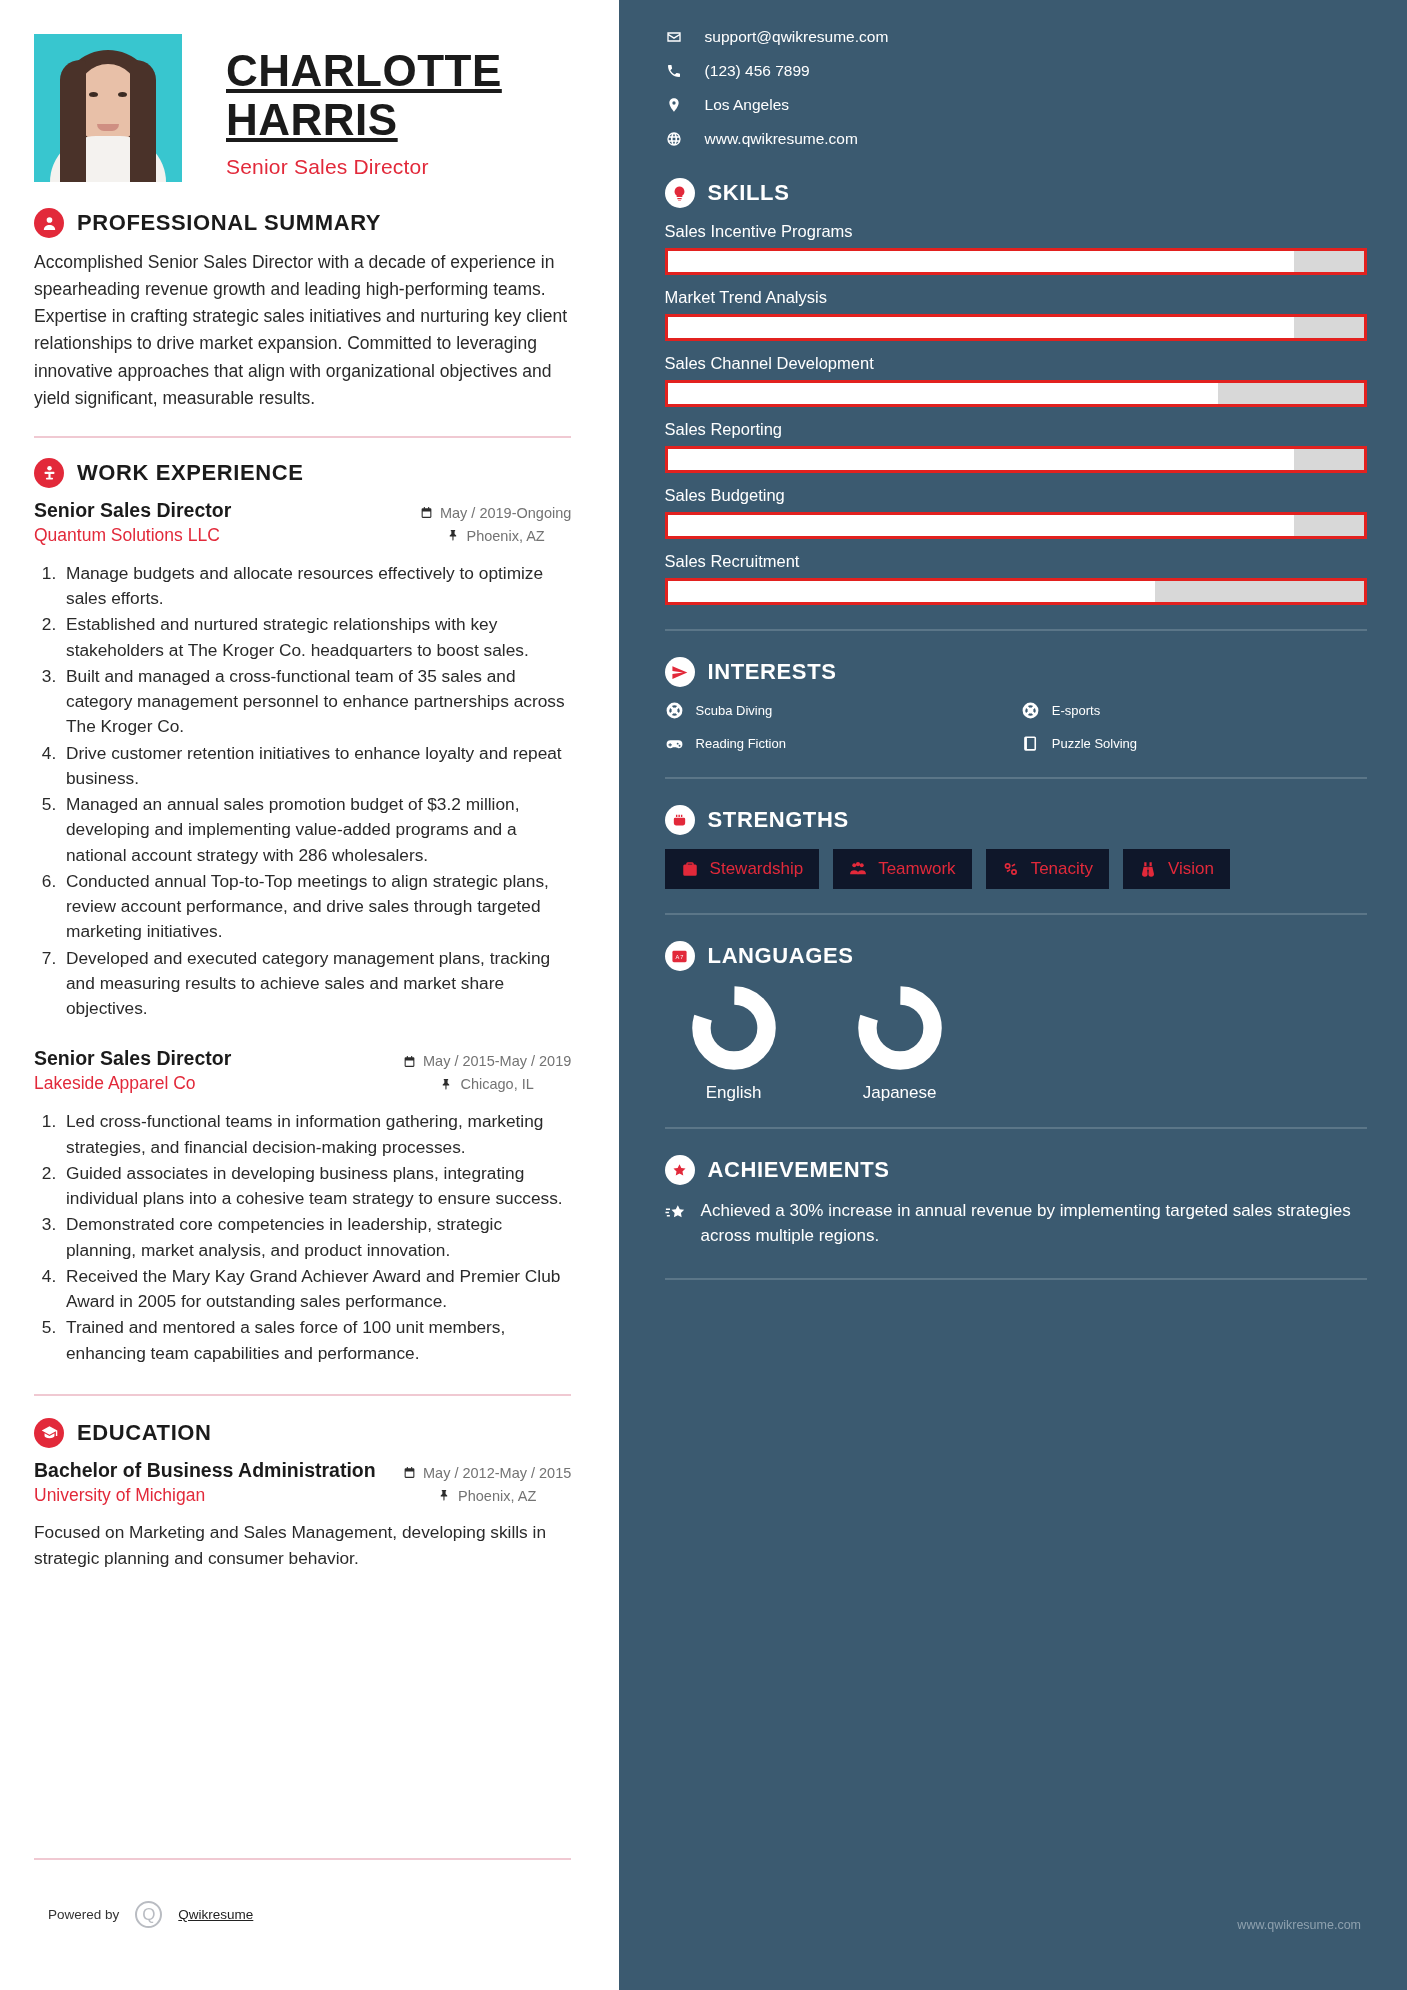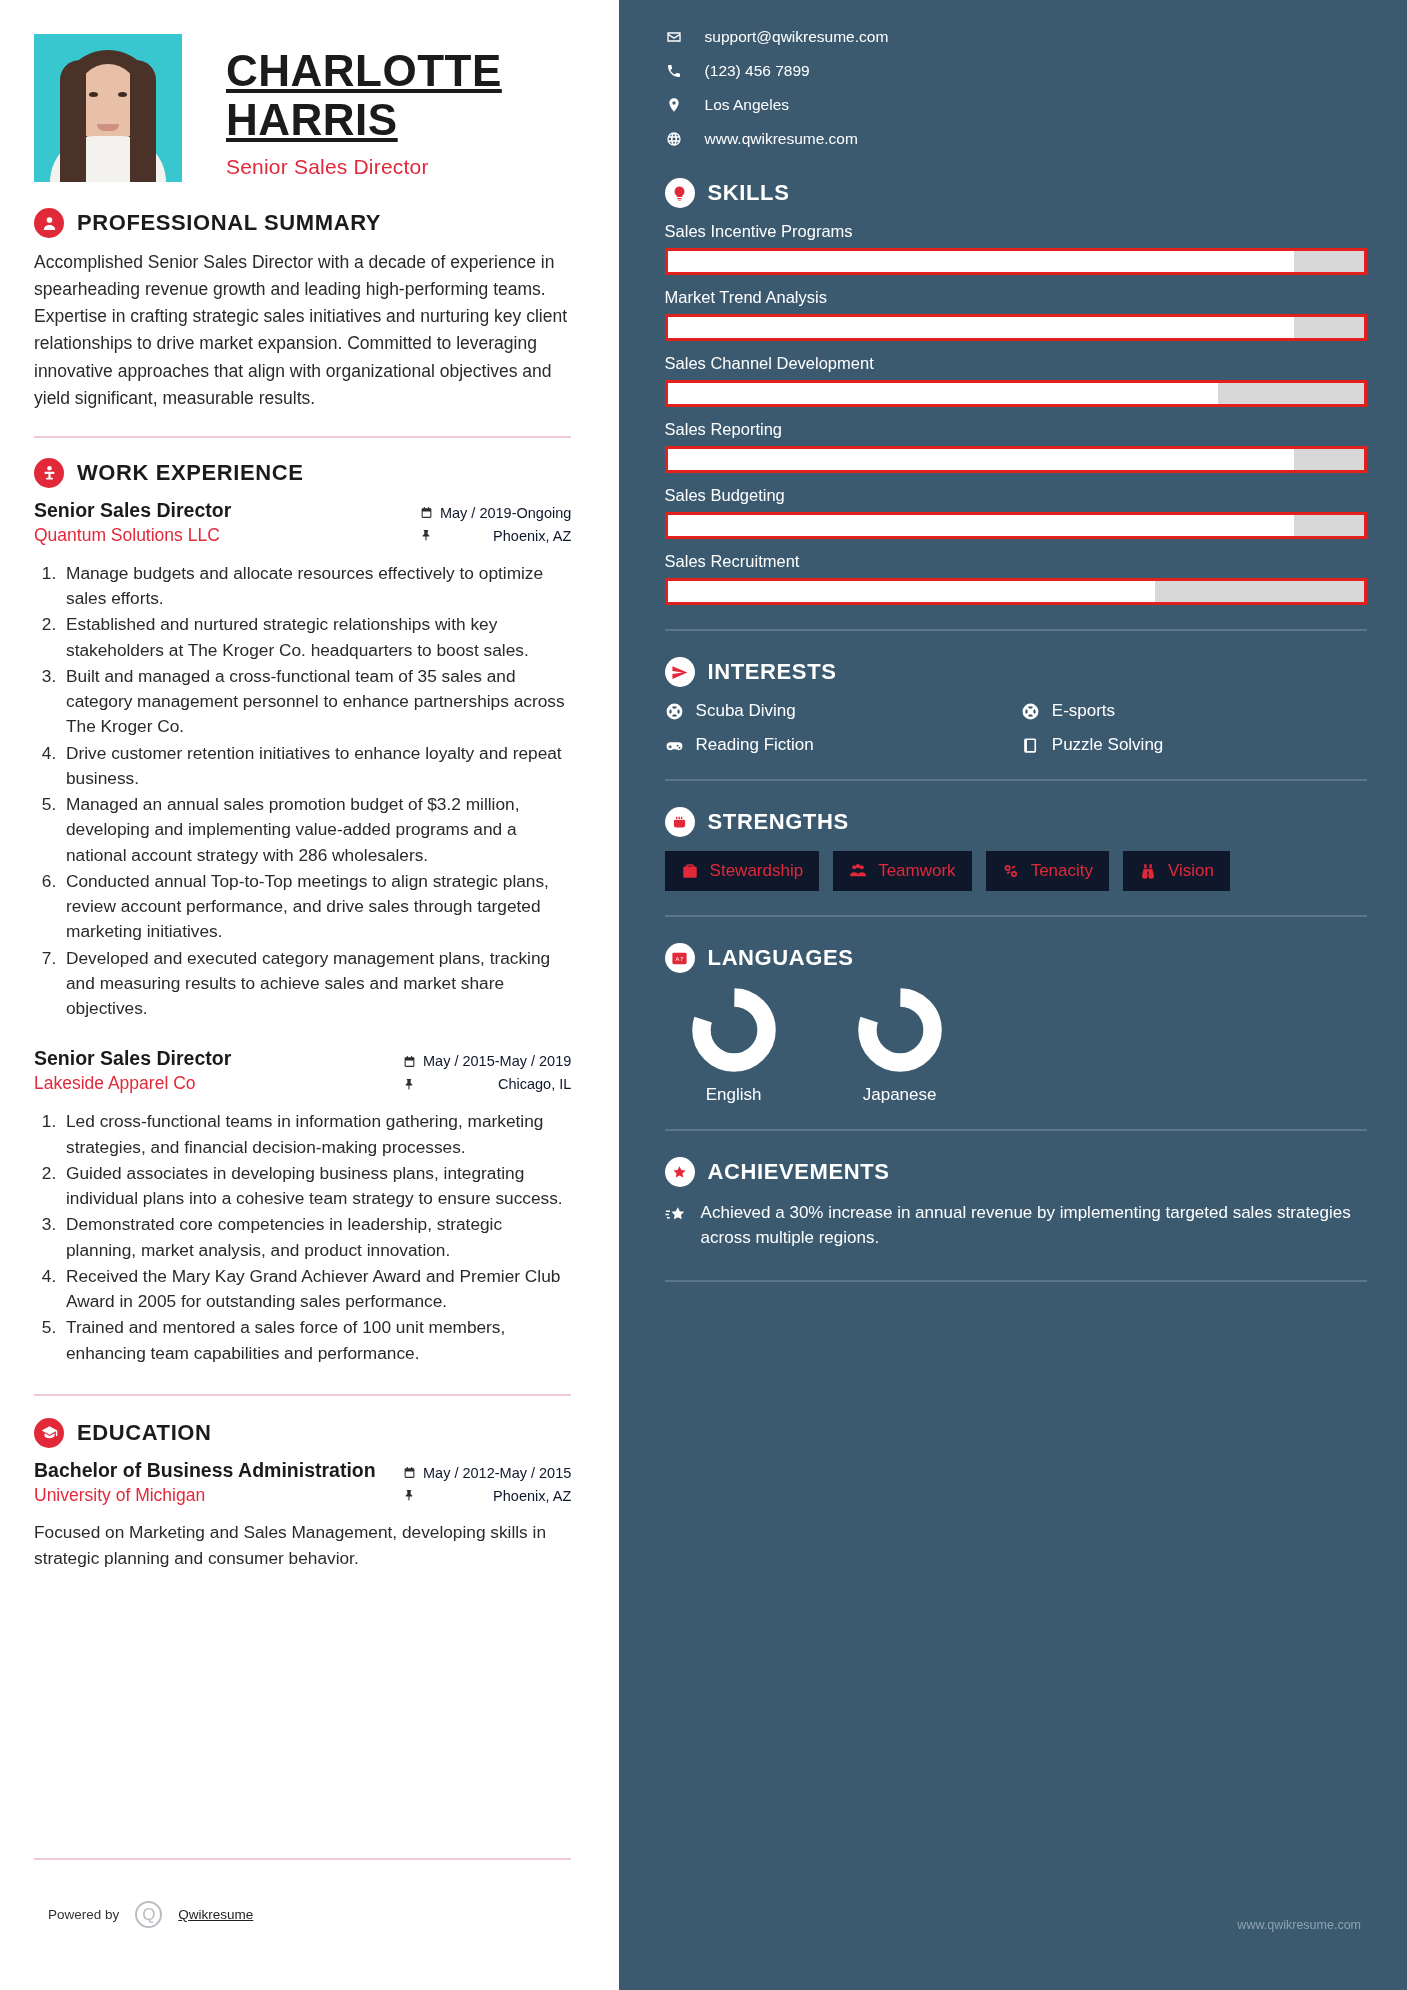--- a/index.html
+++ b/index.html
@@ -139,24 +139,24 @@
     color: #1b1b1b;
   }
   .job-company {
     font-size: 17.5px;
     color: #e2293a;
     margin-top: 3px;
   }
   .job-meta { text-align: right; padding-top: 6px; }
   .meta-line {
     font-size: 14.5px;
-    color: #0f172a;
+    color: #737373;
     display: flex;
     align-items: center;
-    justify-content: space-between;
+    justify-content: center;
     gap: 7px;
     margin-bottom: 7px;
     white-space: nowrap;
   }
   .meta-line svg { width: 13px; height: 13px; fill: #2d2d2d; flex: 0 0 13px; }
 
   ol.bullets {
     margin: 10px 0 0 27px;
     padding: 0;
   }
@@ -256,21 +256,21 @@
 
   .interest-grid {
     display: grid;
     grid-template-columns: 1fr 1fr;
     row-gap: 14px;
     column-gap: 10px;
     margin-top: 4px;
   }
   .interest-item {
     display: flex; align-items: center; gap: 12px;
-    font-size: 17px; color: #ffffff;
+    font-size: 13px; color: #ffffff;
   }
   .interest-item svg { width: 19px; height: 19px; fill: #ffffff; flex: 0 0 19px; }
 
   .strength-wrap {
     display: flex; flex-wrap: wrap; gap: 14px; margin-top: 4px;
   }
   .strength-chip {
     background: #0f172a;
     color: #e2293a;
     font-size: 17px;

